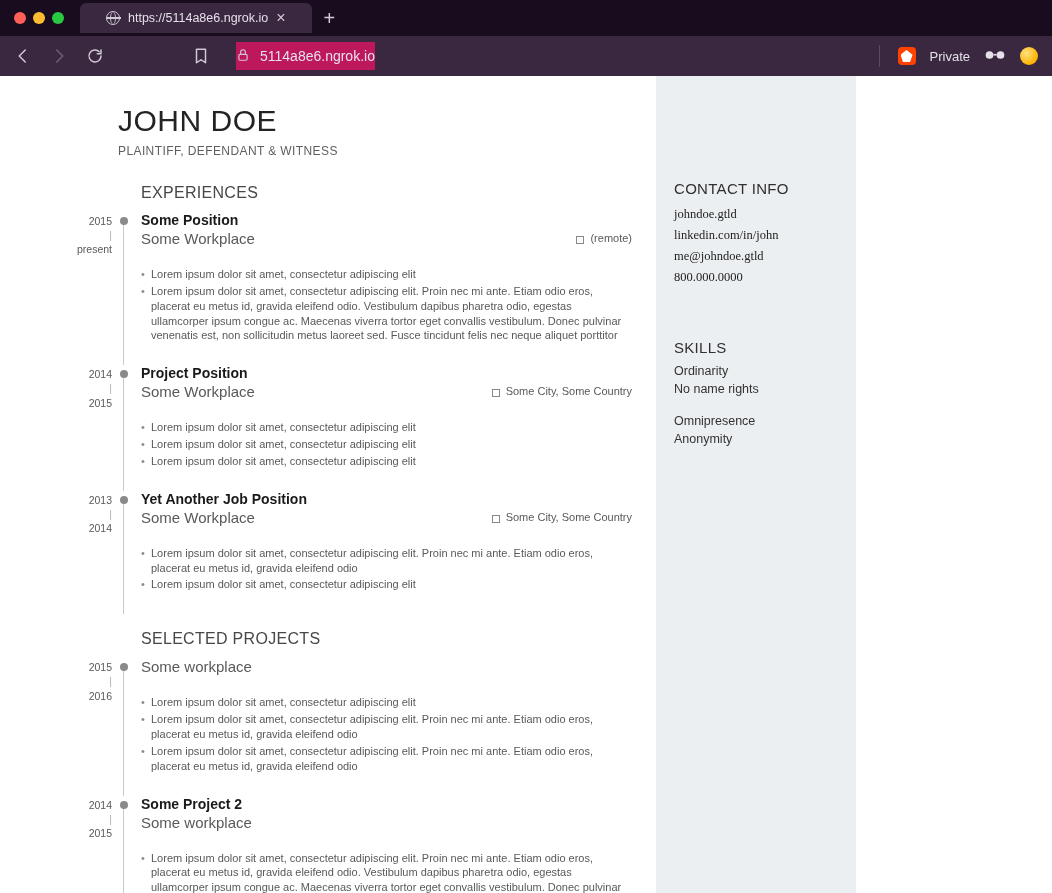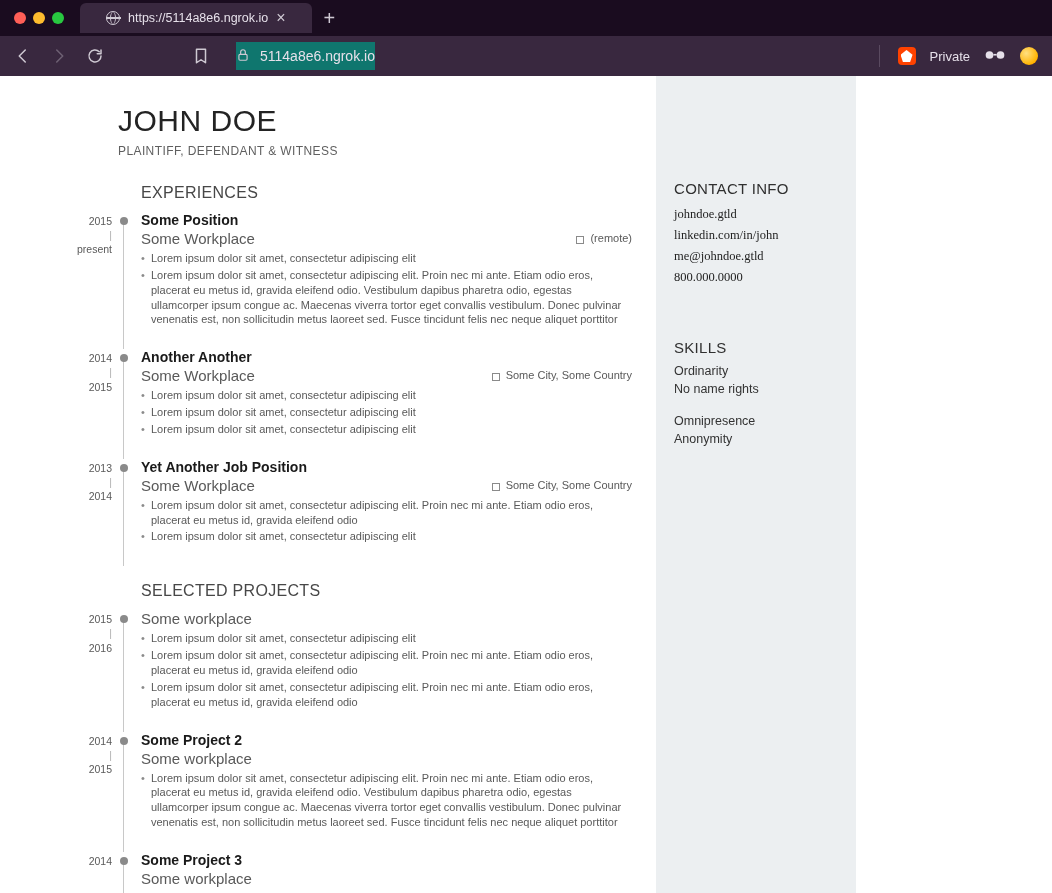--- a/index.html
+++ b/index.html
@@ -15,21 +15,21 @@
   .tab { display:flex; align-items:center; gap:8px; background:#39283f; height:30px; padding:0 26px; border-radius:6px 6px 0 0; min-width:230px; font-size:12.5px; color:#e6e0ea; }
   .tab .globe { width:14px; height:14px; border-radius:50%; border:1.5px solid #cfc9d3; position:relative; }
   .tab .globe:before { content:""; position:absolute; inset:0; border-left:1.5px solid #cfc9d3; border-right:1.5px solid #cfc9d3; left:3px; right:3px; border-radius:50%; }
   .tab .globe:after { content:""; position:absolute; left:-1.5px; right:-1.5px; top:5px; height:1.5px; background:#cfc9d3; }
   .tab .x { margin-left:auto; font-size:16px; color:#cfc9d3; line-height:1; }
   .newtab { font-size:20px; color:#cfc9d3; margin-left:4px; }
   .toolbar { display:flex; align-items:center; height:40px; padding:0 14px; gap:18px; background:#39283f; }
   .tb-ico { width:18px; height:18px; color:#cfc9d3; display:flex; align-items:center; justify-content:center; }
   .tb-ico.disabled { opacity:0.35; }
   .tb-ico svg { width:100%; height:100%; stroke:#cfc9d3; stroke-width:2; fill:none; stroke-linecap:round; stroke-linejoin:round; }
-  .urlbar { display:flex; align-items:center; gap:10px; background:#0f766e; height:28px; margin-left:8px; font-size:14px; color:#e6e0ea; flex:0 0 auto; }
+  .urlbar { display:flex; align-items:center; gap:10px; background:#be185d; height:28px; margin-left:8px; font-size:14px; color:#e6e0ea; flex:0 0 auto; }
   .urlbar .lock svg { width:14px; height:14px; stroke:#cfc9d3; fill:none; stroke-width:2; }
   .right-cluster { margin-left:auto; display:flex; align-items:center; gap:14px; }
   .brave-badge { width:18px; height:18px; background:#ff4200; border-radius:4px; position:relative; }
   .brave-badge:before{content:"";position:absolute;inset:3px;background:#fff;clip-path:polygon(50% 0,100% 40%,80% 100%,20% 100%,0 40%);}
   .vsep { width:1px; height:22px; background:#5a4a60; margin-right:4px; }
   .private { font-size:13px; color:#e6e0ea; }
   .glasses svg { width:22px; height:12px; fill:#e6e0ea; }
   .lion { width:18px; height:18px; border-radius:50%; background:radial-gradient(circle at 35% 35%, #ffe082, #ffb300 70%, #e65100); }
   
   .viewport { height: calc(893px - 76px); overflow:auto; background:#fff;padding-left:40px; }
@@ -44,21 +44,21 @@
   .timeline-line { position:absolute; left:-18px; top:8px; bottom:-22px; width:0.7px; background:#c8c8c8; }
   .timeline-dot { position:absolute; left:-21.5px; top:5px; width:8px; height:8px; border-radius:50%; background:#8a8a8a; }
   .timeline-dates { position:absolute; left:-101px; top:2px; width:72px; text-align:right; font-size:10.5px; color:#595959; line-height:1.35; }
   .timeline-dates .mid { color:#b0b0b0; }
   .entry-head { display:flex; align-items:baseline; }
   .entry-title { font-size:14px; font-weight:700; color:#1a1a1a; }
   .entry-sub-row { display:flex; align-items:baseline; margin-top:2px; }
   .entry-sub { font-size:15px; color:#595959; }
   .entry-loc { margin-left:auto; font-size:11px; color:#595959; display:flex; align-items:flex-end; gap:6px; }
   .map-ico { width:8px; height:8px; border:1px solid #8a8a8a; display:inline-block; }
-  .bullets { margin-top:4px; }
+  .bullets { margin-top:20px; }
   .bullets li { font-size:11px; color:#595959; list-style:none; position:relative; padding-left:10px; line-height:1.35; margin-bottom:2px; }
   .bullets li:before { content:"•"; position:absolute; left:0; top:0; color:#8a8a8a; }
   
   .side-h { font-size:15px; letter-spacing:0.3px; color:#303030; margin-bottom:10px; }
   .contact-list div { font-family: Georgia, "Times New Roman", serif; font-size:12.5px; color:#222; margin-bottom:6px; }
   .skills-block { margin-top:54px; }
   .skills-block .side-h { margin-bottom:8px; }
   .skill-group { margin-bottom:18px; }
   .skill-item { font-size:12.5px; color:#333; margin-bottom:4px; }
 </style>
@@ -158,21 +158,21 @@
           </div>
           <div class="entry">
     <div class="timeline-line"></div>
     <div class="timeline-dot"></div>
     <div class="timeline-dates">
               <div>2014</div>
               <div class="mid">|</div>
               <div>2015</div>
             </div>
     <div class="entry-head">
-              <span class="entry-title">Another Another</span>
+              <span class="entry-title">Project Position</span>
             </div>
     <div class="entry-sub-row">
               <span class="entry-sub">Some Workplace</span>
               <span class="entry-loc">
                 <span class="map-ico"></span>
                 <span>Some City, Some Country</span>
               </span>
             </div>
     <ul class="bullets">
               <li>Lorem ipsum dolor sit amet, consectetur adipiscing elit</li>

